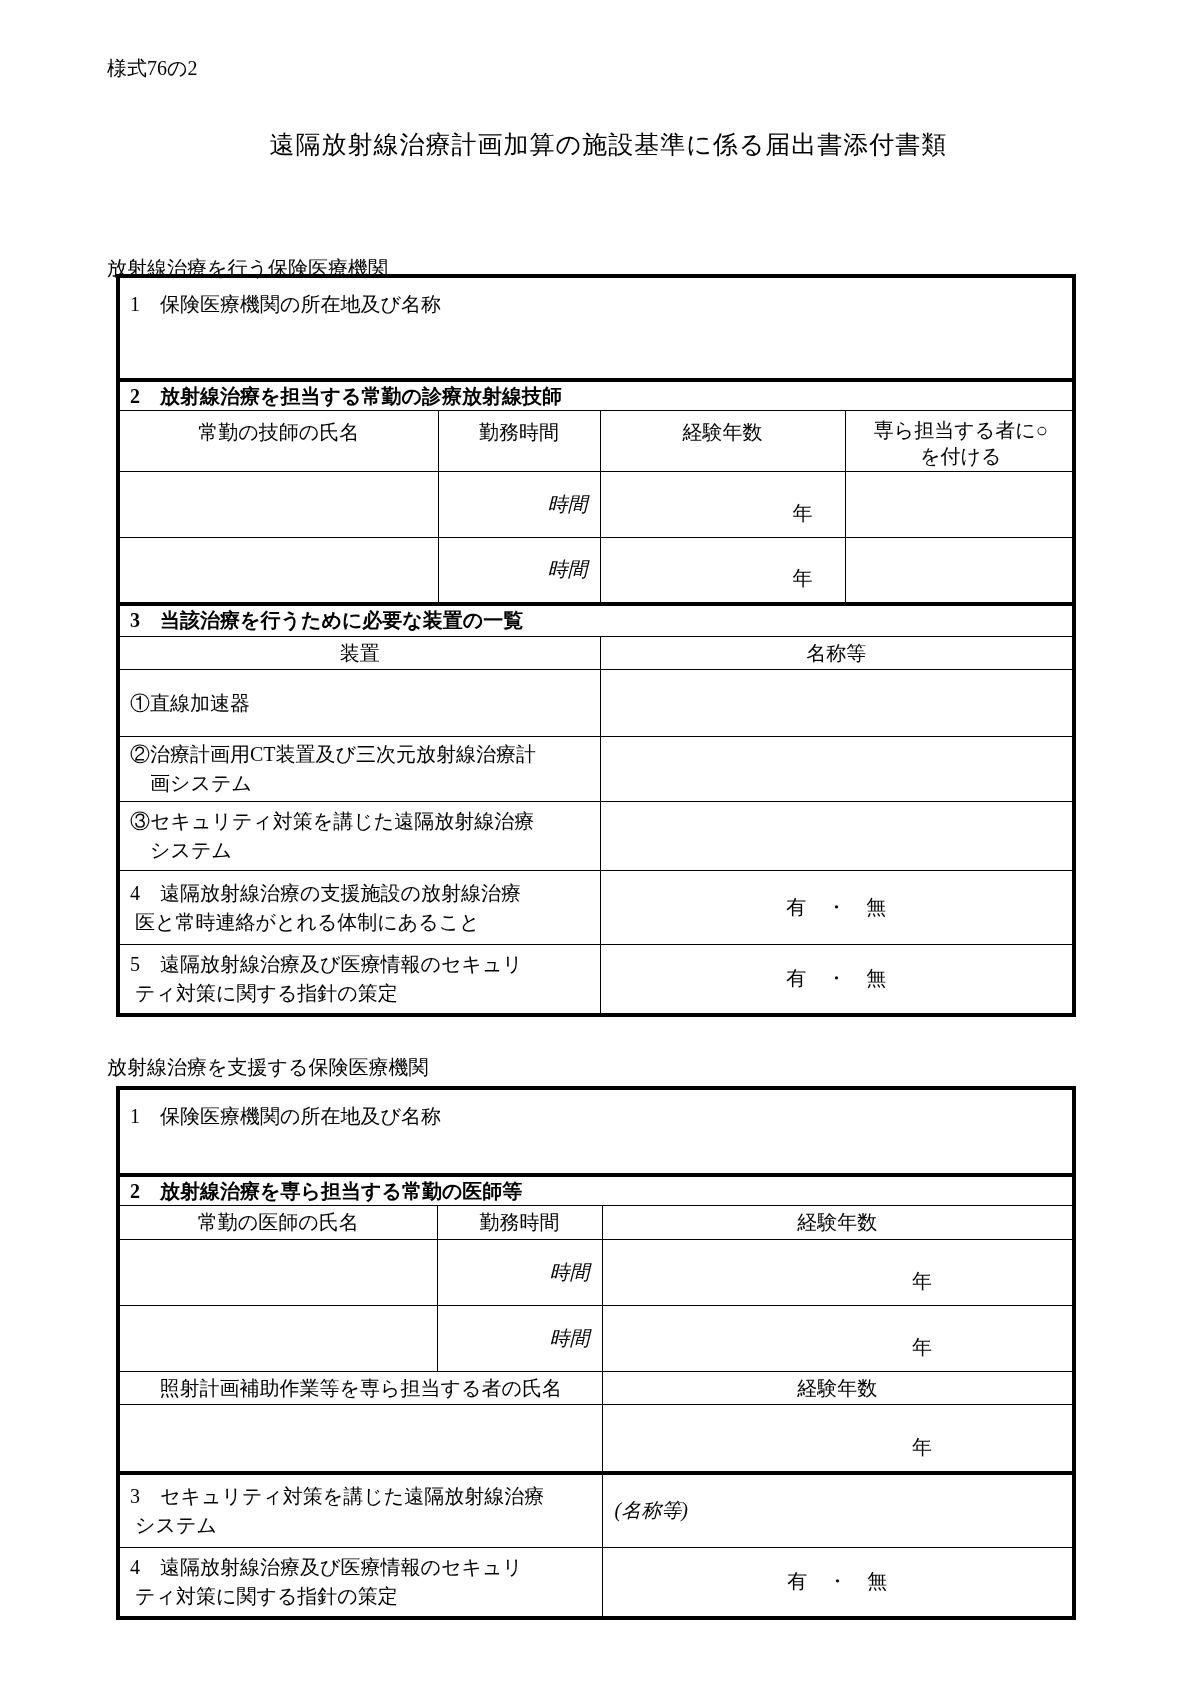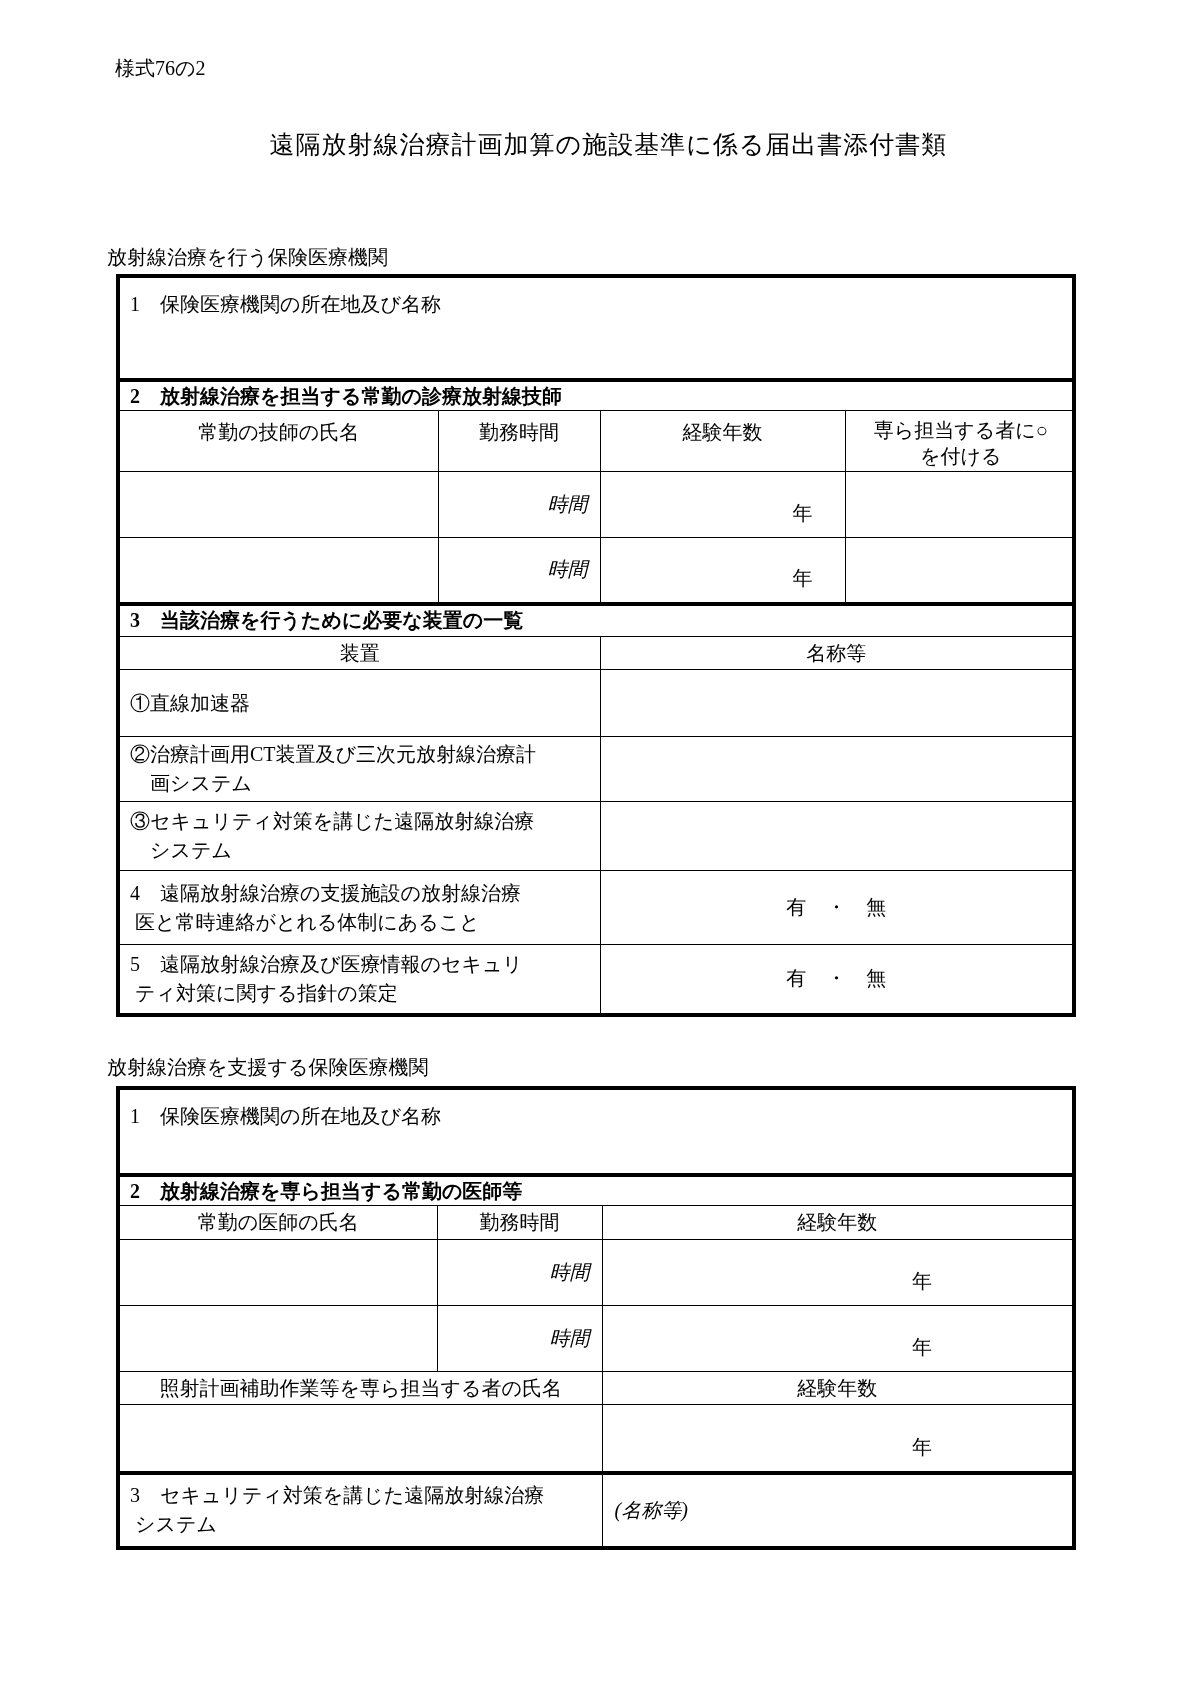--- a/index.html
+++ b/index.html
@@ -1,24 +1,24 @@
 <!DOCTYPE html>
 <html><head>
 <meta charset="utf-8">
 <style>
   html,body { margin:0; padding:0; background:#ffffff; }
   .page {
     position:relative; width:1181px; height:1695px; background:#ffffff;
     color:#000; font-family:"Liberation Serif","DejaVu Serif",serif;
     font-size:20px; overflow:hidden;
   }
-  .form-number { position:absolute; left:115px; top:55px; }
+  .form-number { position:absolute; left:107px; top:55px; }
   .doc-title { position:absolute; left:18px; top:128px; width:100%; text-align:center; font-size:25px; letter-spacing:1px; }
   .sec-heading { position:absolute; left:107px; }
-  .sec-heading.s1 { top:244px; }
+  .sec-heading.s1 { top:255px; }
   .sec-heading.s2 { top:1054px; }
 
   table.form { position:absolute; left:116px; width:956px; border-collapse:collapse; table-layout:fixed; border:4px solid #000; }
   table.t1 { top:274px; }
   table.t2 { top:1086px; }
   td { border:1px solid #000; padding:0; vertical-align:top; overflow:hidden; }
   tr.thick td { border-bottom-width:4px; }
 
   td.lbl      { padding:3px 6px 3px 10px; white-space:pre-wrap; line-height:29px; }
   td.lbl-top  { padding-top:12px; }
@@ -146,16 +146,21 @@
     </tr>
     <tr class="thick" style="height:68px">
       <td colspan="2"></td>
       <td class="years2">年</td>
     </tr>
     <tr style="height:75px">
       <td colspan="2" class="lbl mid">3　セキュリティ対策を講じた遠隔放射線治療
  システム</td>
       <td class="name-par">(名称等)</td>
     </tr>
+    <tr style="height:70px">
+      <td colspan="2" class="lbl mid">4　遠隔放射線治療及び医療情報のセキュリ
+ ティ対策に関する指針の策定</td>
+      <td class="choice">有　・　無</td>
+    </tr>
   </tbody>
     </table>
 
 </div>
 
 </body></html>

